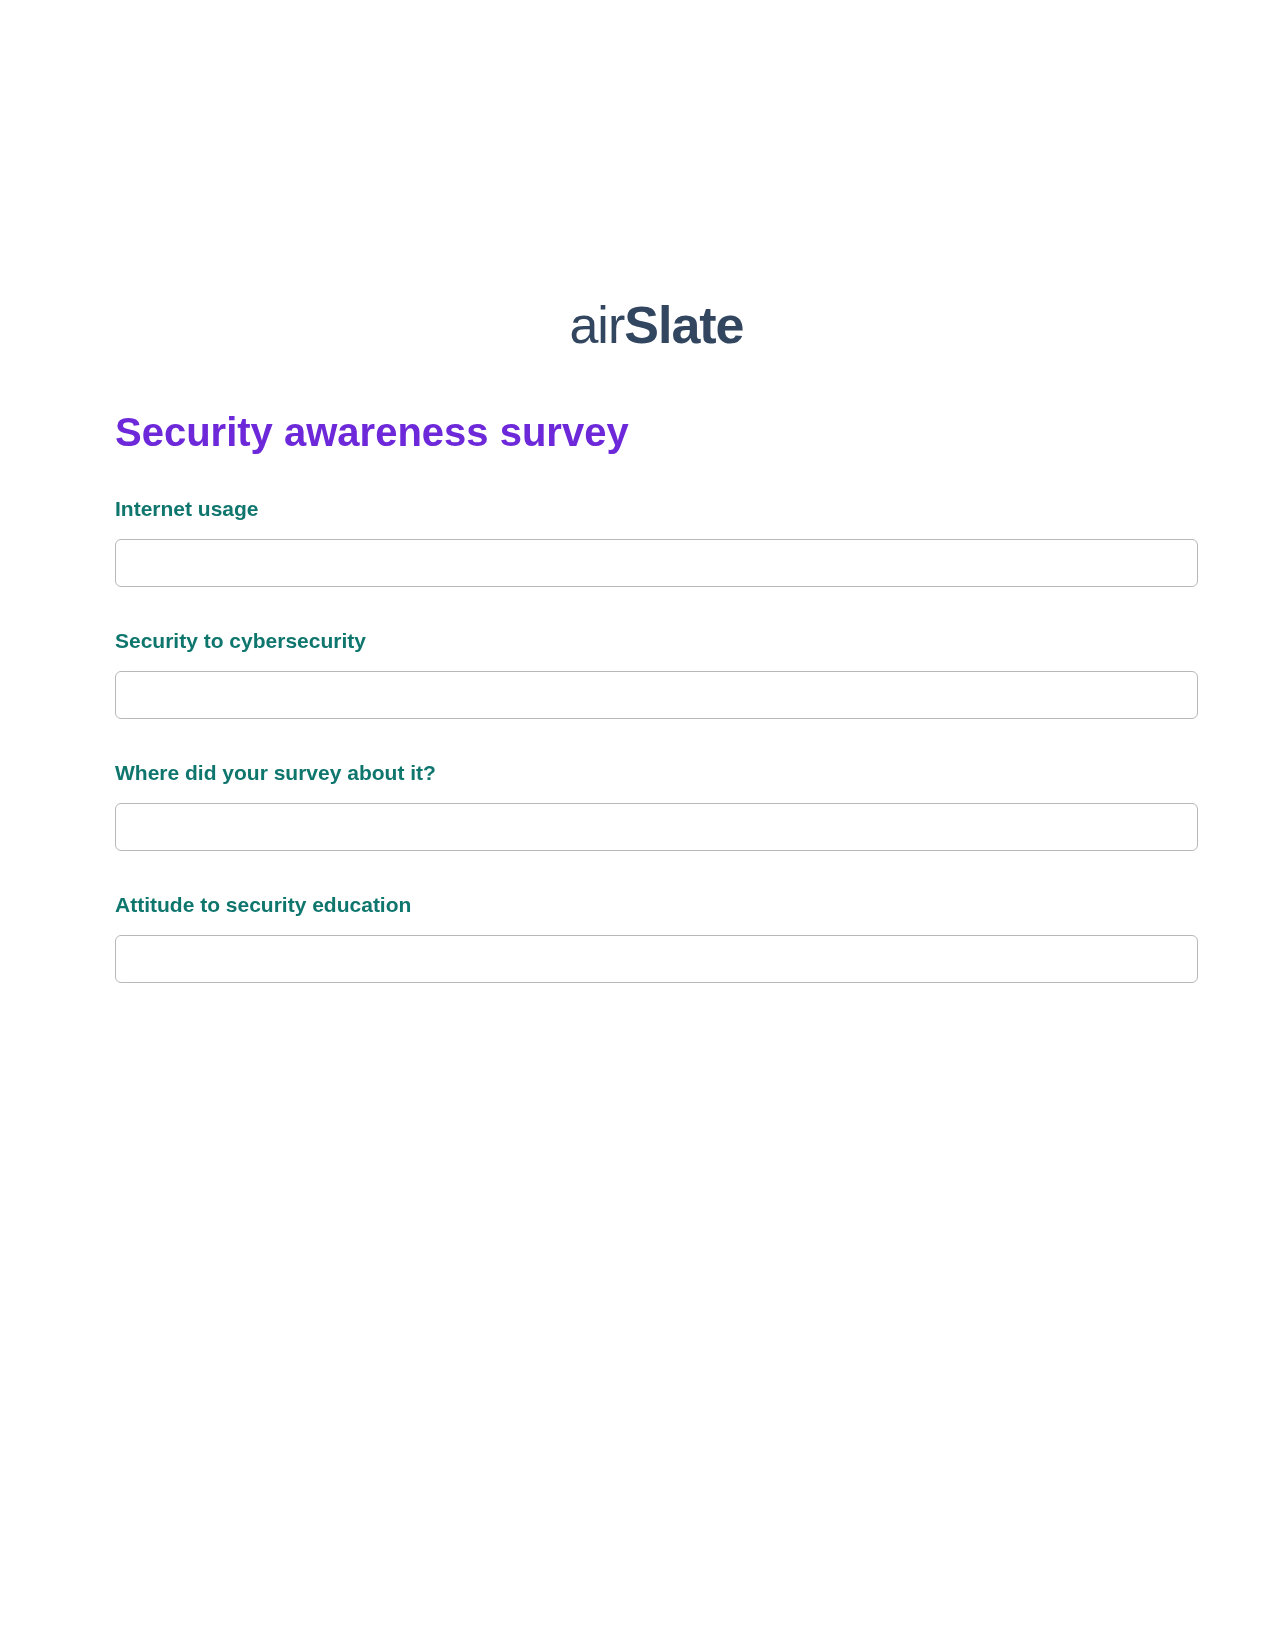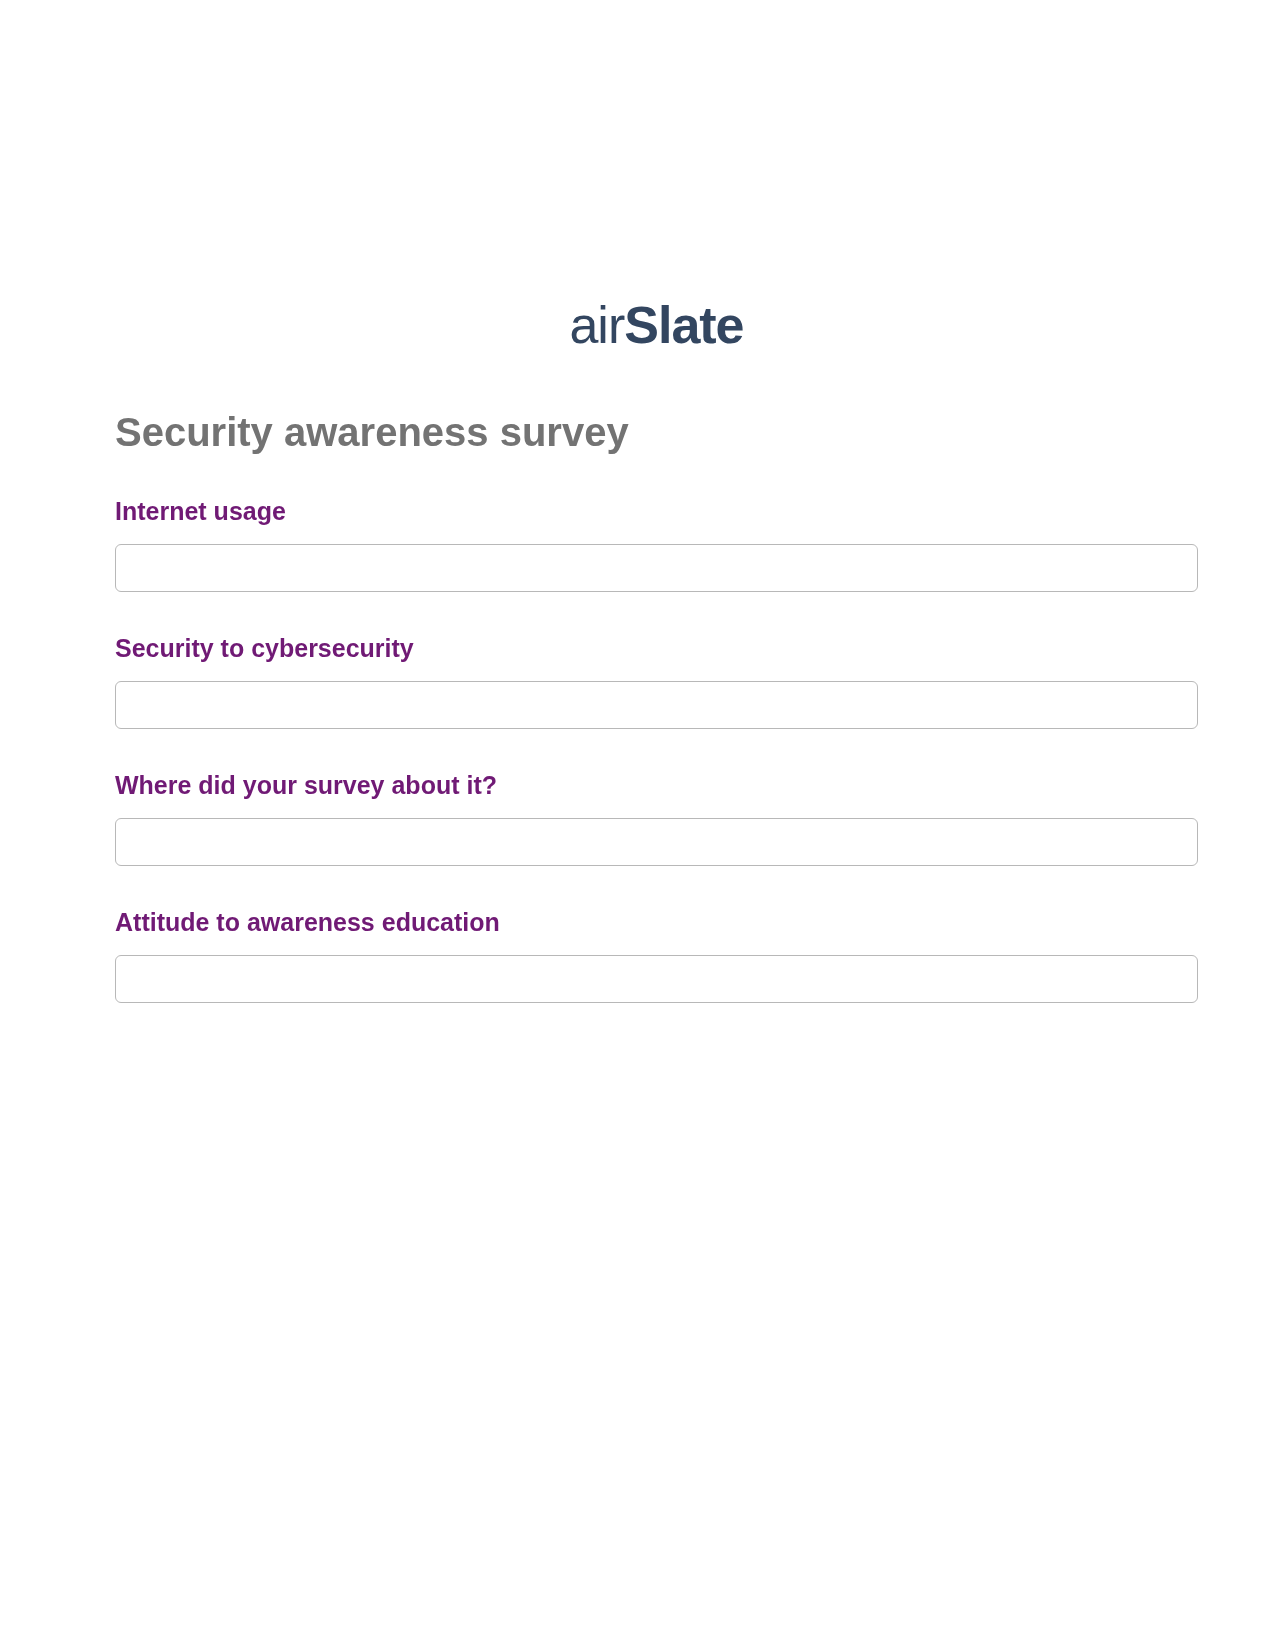--- a/index.html
+++ b/index.html
@@ -31,31 +31,31 @@
     }
     .logo-air {
       font-weight: 400;
     }
     .logo-slate {
       font-weight: 700;
     }
     .page-title {
       font-size: 40px;
       font-weight: 700;
-      color: #737373;
+      color: #6d28d9;
       margin-bottom: 42px;
     }
     .form-group {
       margin-bottom: 42px;
     }
     .form-label {
       display: block;
-      font-size: 25px;
+      font-size: 21px;
       font-weight: 600;
-      color: #701a75;
+      color: #0f766e;
       margin-bottom: 18px;
     }
     .form-input {
       width: 100%;
       height: 48px;
       border: 1.5px solid #b8b8b8;
       border-radius: 6px;
       padding: 8px 12px;
       font-size: 18px;
       background: #ffffff;
@@ -80,16 +80,16 @@
     <label class="form-label">Security to cybersecurity</label>
     <input type="text" class="form-input" value="" style="">
   </div>
 
   <div class="form-group">
     <label class="form-label">Where did your survey about it?</label>
     <input type="text" class="form-input" value="" style="">
   </div>
 
   <div class="form-group">
-    <label class="form-label">Attitude to awareness education</label>
+    <label class="form-label">Attitude to security education</label>
     <input type="text" class="form-input" value="" style="">
   </div>
 </div>
 
 </body></html>

